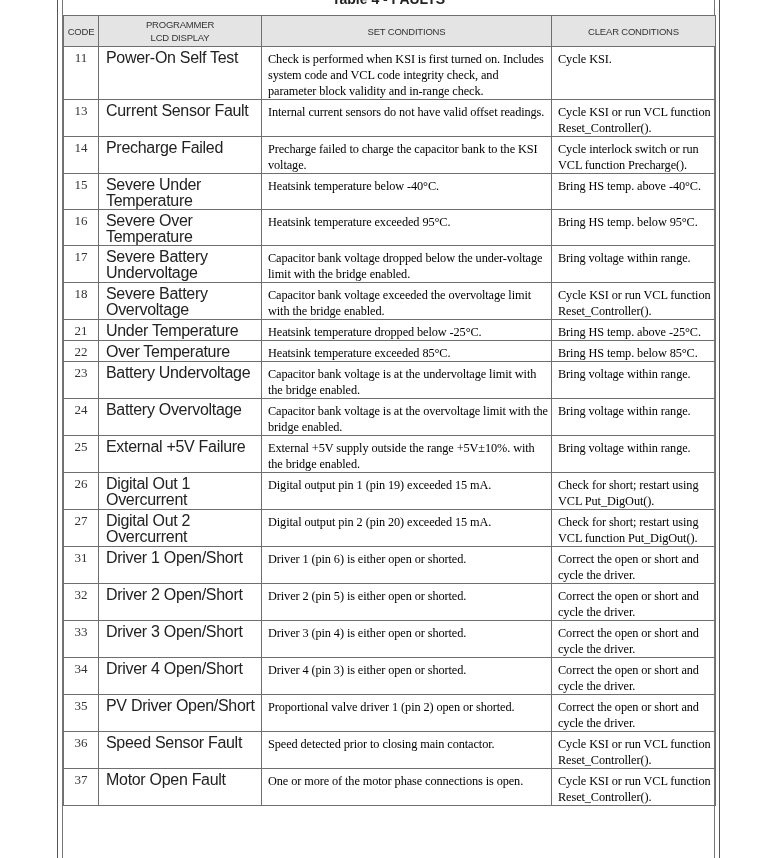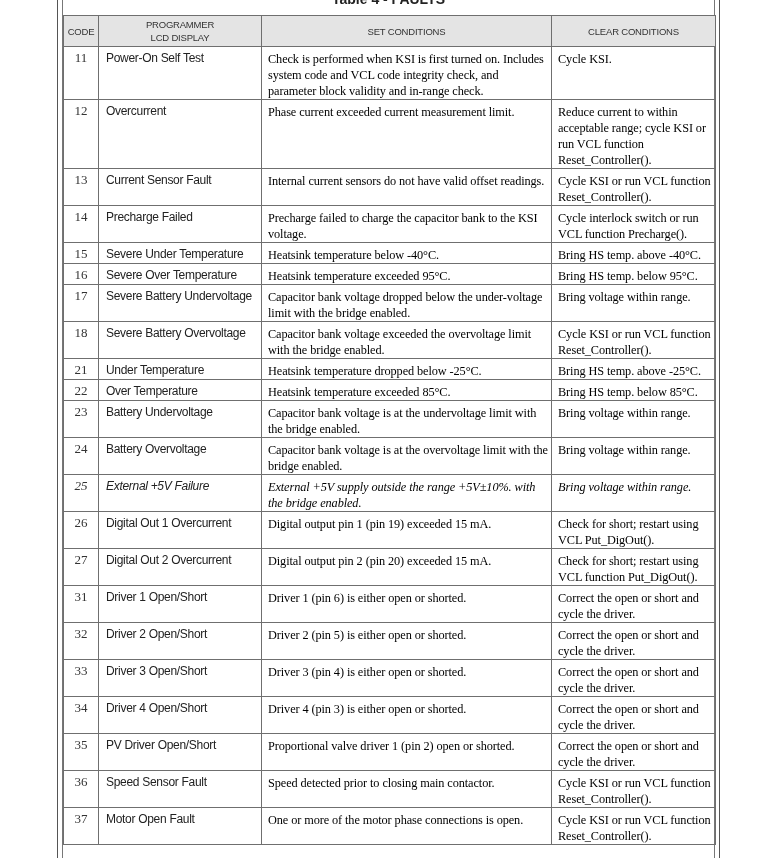--- a/index.html
+++ b/index.html
@@ -22,21 +22,21 @@
   table.faults th {
     background: #e4e4e4; height: 30px; vertical-align: middle; text-align: center;
     font-family: "Liberation Sans", sans-serif; font-weight: normal; font-size: 9.5px;
     color: #333; letter-spacing: -0.2px; line-height: 13px;
   }
   table.faults td.code {
     text-align: center; font-family: "Liberation Serif", serif; font-size: 13px; color: #333;
     padding-top: 3px;
   }
   table.faults td.lcd {
-    font-family: "Liberation Sans", sans-serif; font-size: 12px; color: #222;
+    font-family: "Liberation Sans", sans-serif; font-size: 16px; color: #222;
     padding: 3px 0 0 7px; letter-spacing: -0.3px; line-height: 16px;
   }
   table.faults td.set, table.faults td.clear {
     font-family: "Liberation Serif", serif; font-size: 12.3px; color: #000000;
     padding: 4px 3px 0 6px; line-height: 16px; letter-spacing: -0.1px;
   }
   table.faults td.clear { padding-left: 6px; }
   .bottom-gap { position: absolute; left: 63px; top: 846px; width: 652px; height: 12px; }
 </style>
 </head>
@@ -67,26 +67,20 @@
       <th>CLEAR CONDITIONS</th>
     </tr>
   </thead>
   <tbody id="fault-rows">
       <tr style="height: 53px; margin-left: 40px;">
         <td class="code">11</td>
         <td class="lcd">Power-On Self Test</td>
         <td class="set">Check is performed when KSI is first turned on. Includes system code and VCL code integrity check, and parameter block validity and in-range check.</td>
         <td class="clear">Cycle KSI.</td>
       </tr>
-      <tr style="height: 66px;">
-        <td class="code">12</td>
-        <td class="lcd">Overcurrent</td>
-        <td class="set">Phase current exceeded current measurement limit.</td>
-        <td class="clear">Reduce current to within acceptable range; cycle KSI or run VCL function Reset_Controller().</td>
-      </tr>
       <tr style="height: 36px;">
         <td class="code">13</td>
         <td class="lcd">Current Sensor Fault</td>
         <td class="set">Internal current sensors do not have valid offset readings.</td>
         <td class="clear">Cycle KSI or run VCL function Reset_Controller().</td>
       </tr>
       <tr style="height: 36px;">
         <td class="code">14</td>
         <td class="lcd">Precharge Failed</td>
         <td class="set">Precharge failed to charge the capacitor bank to the KSI voltage.</td>
@@ -133,21 +127,21 @@
         <td class="lcd">Battery Undervoltage</td>
         <td class="set">Capacitor bank voltage is at the undervoltage limit with the bridge enabled.</td>
         <td class="clear">Bring voltage within range.</td>
       </tr>
       <tr style="height: 36px;">
         <td class="code">24</td>
         <td class="lcd">Battery Overvoltage</td>
         <td class="set">Capacitor bank voltage is at the overvoltage limit with the bridge enabled.</td>
         <td class="clear">Bring voltage within range.</td>
       </tr>
-      <tr style="height: 36px; font-style: italic;">
+      <tr style="height: 36px;">
         <td class="code">25</td>
         <td class="lcd">External +5V Failure</td>
         <td class="set">External +5V supply outside the range +5V±10%. with the bridge enabled.</td>
         <td class="clear">Bring voltage within range.</td>
       </tr>
       <tr style="height: 36px;">
         <td class="code">26</td>
         <td class="lcd">Digital Out 1 Overcurrent</td>
         <td class="set">Digital output pin 1 (pin 19) exceeded 15 mA.</td>
         <td class="clear">Check for short; restart using VCL Put_DigOut().</td>

